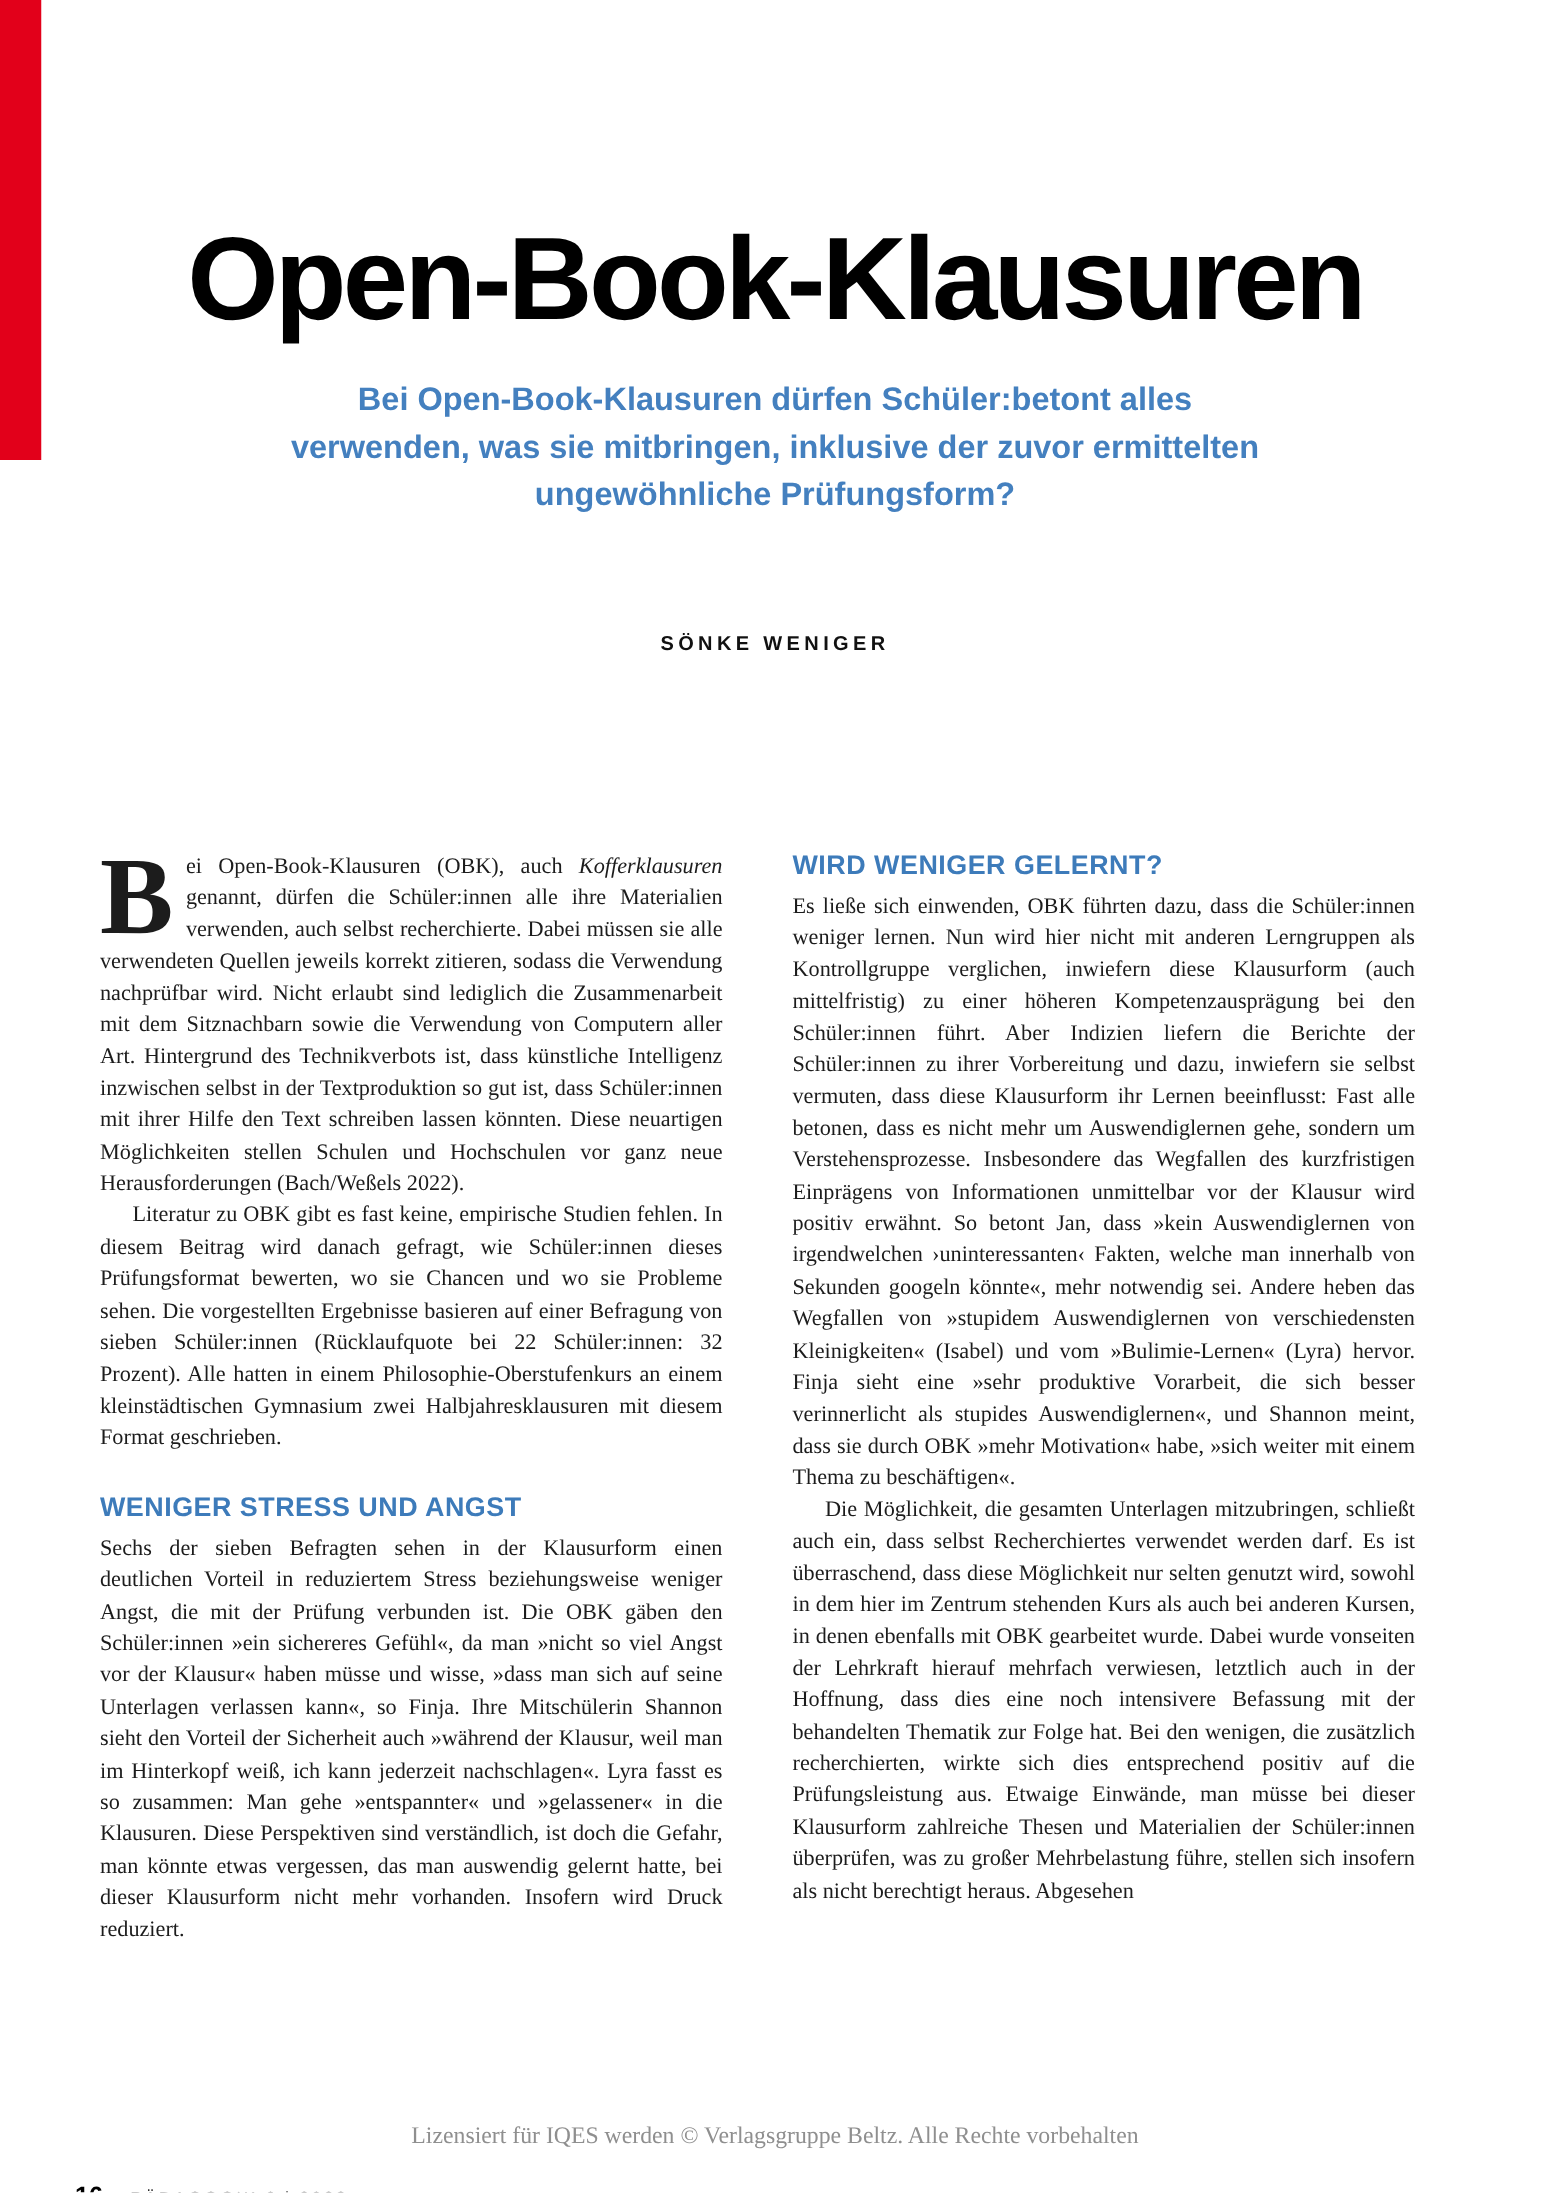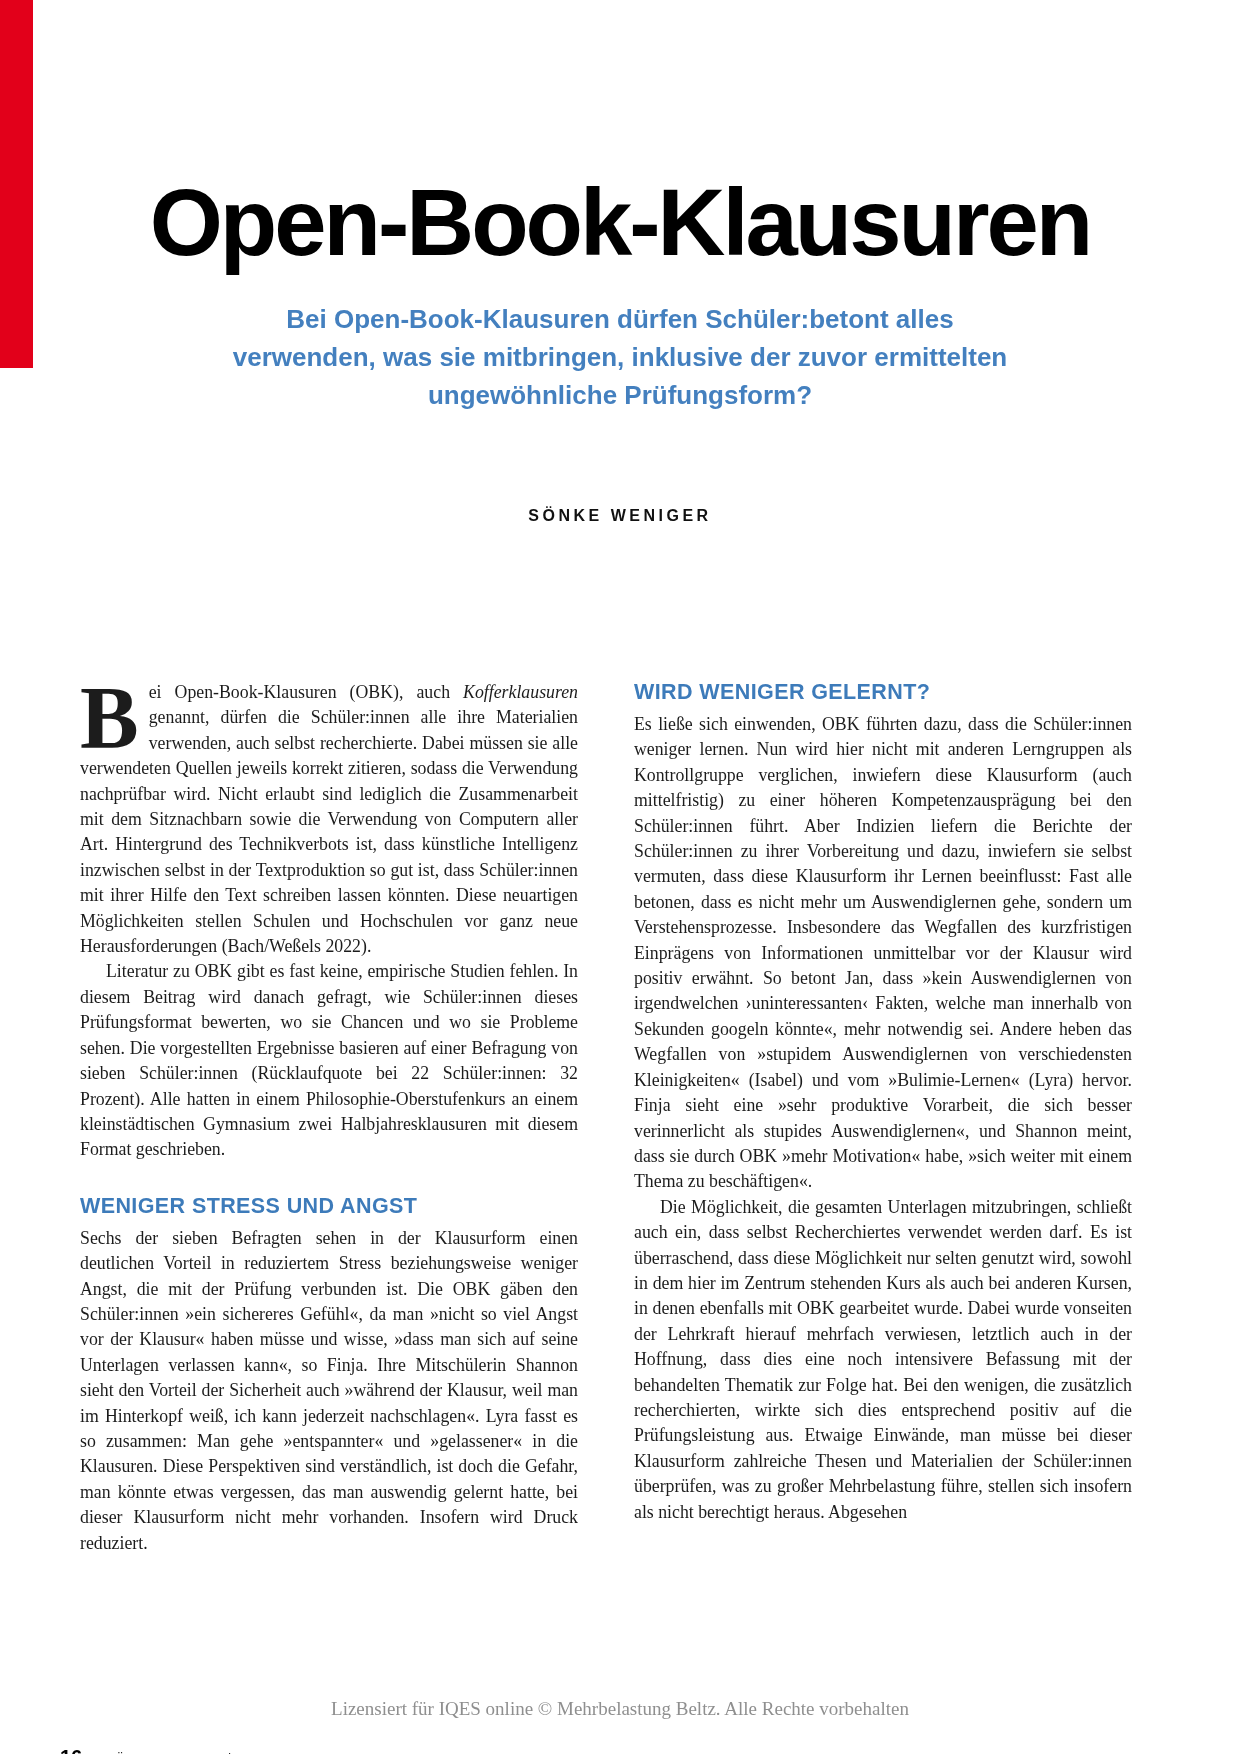--- a/index.html
+++ b/index.html
@@ -137,15 +137,15 @@
     </div>
 
   <div class="footer-row">
     <div class="footer-left">
       <span class="page-num">16</span>
       <span class="journal">PÄDAGOGIK 6 | 2023</span>
     </div>
     <div class="section-label">THEMA</div>
   </div>
 
-  <div class="license">Lizensiert für IQES online © Mehrbelastung Beltz. Alle Rechte vorbehalten</div>
+  <div class="license">Lizensiert für IQES werden © Verlagsgruppe Beltz. Alle Rechte vorbehalten</div>
 
 </div>
 
 </body></html>

